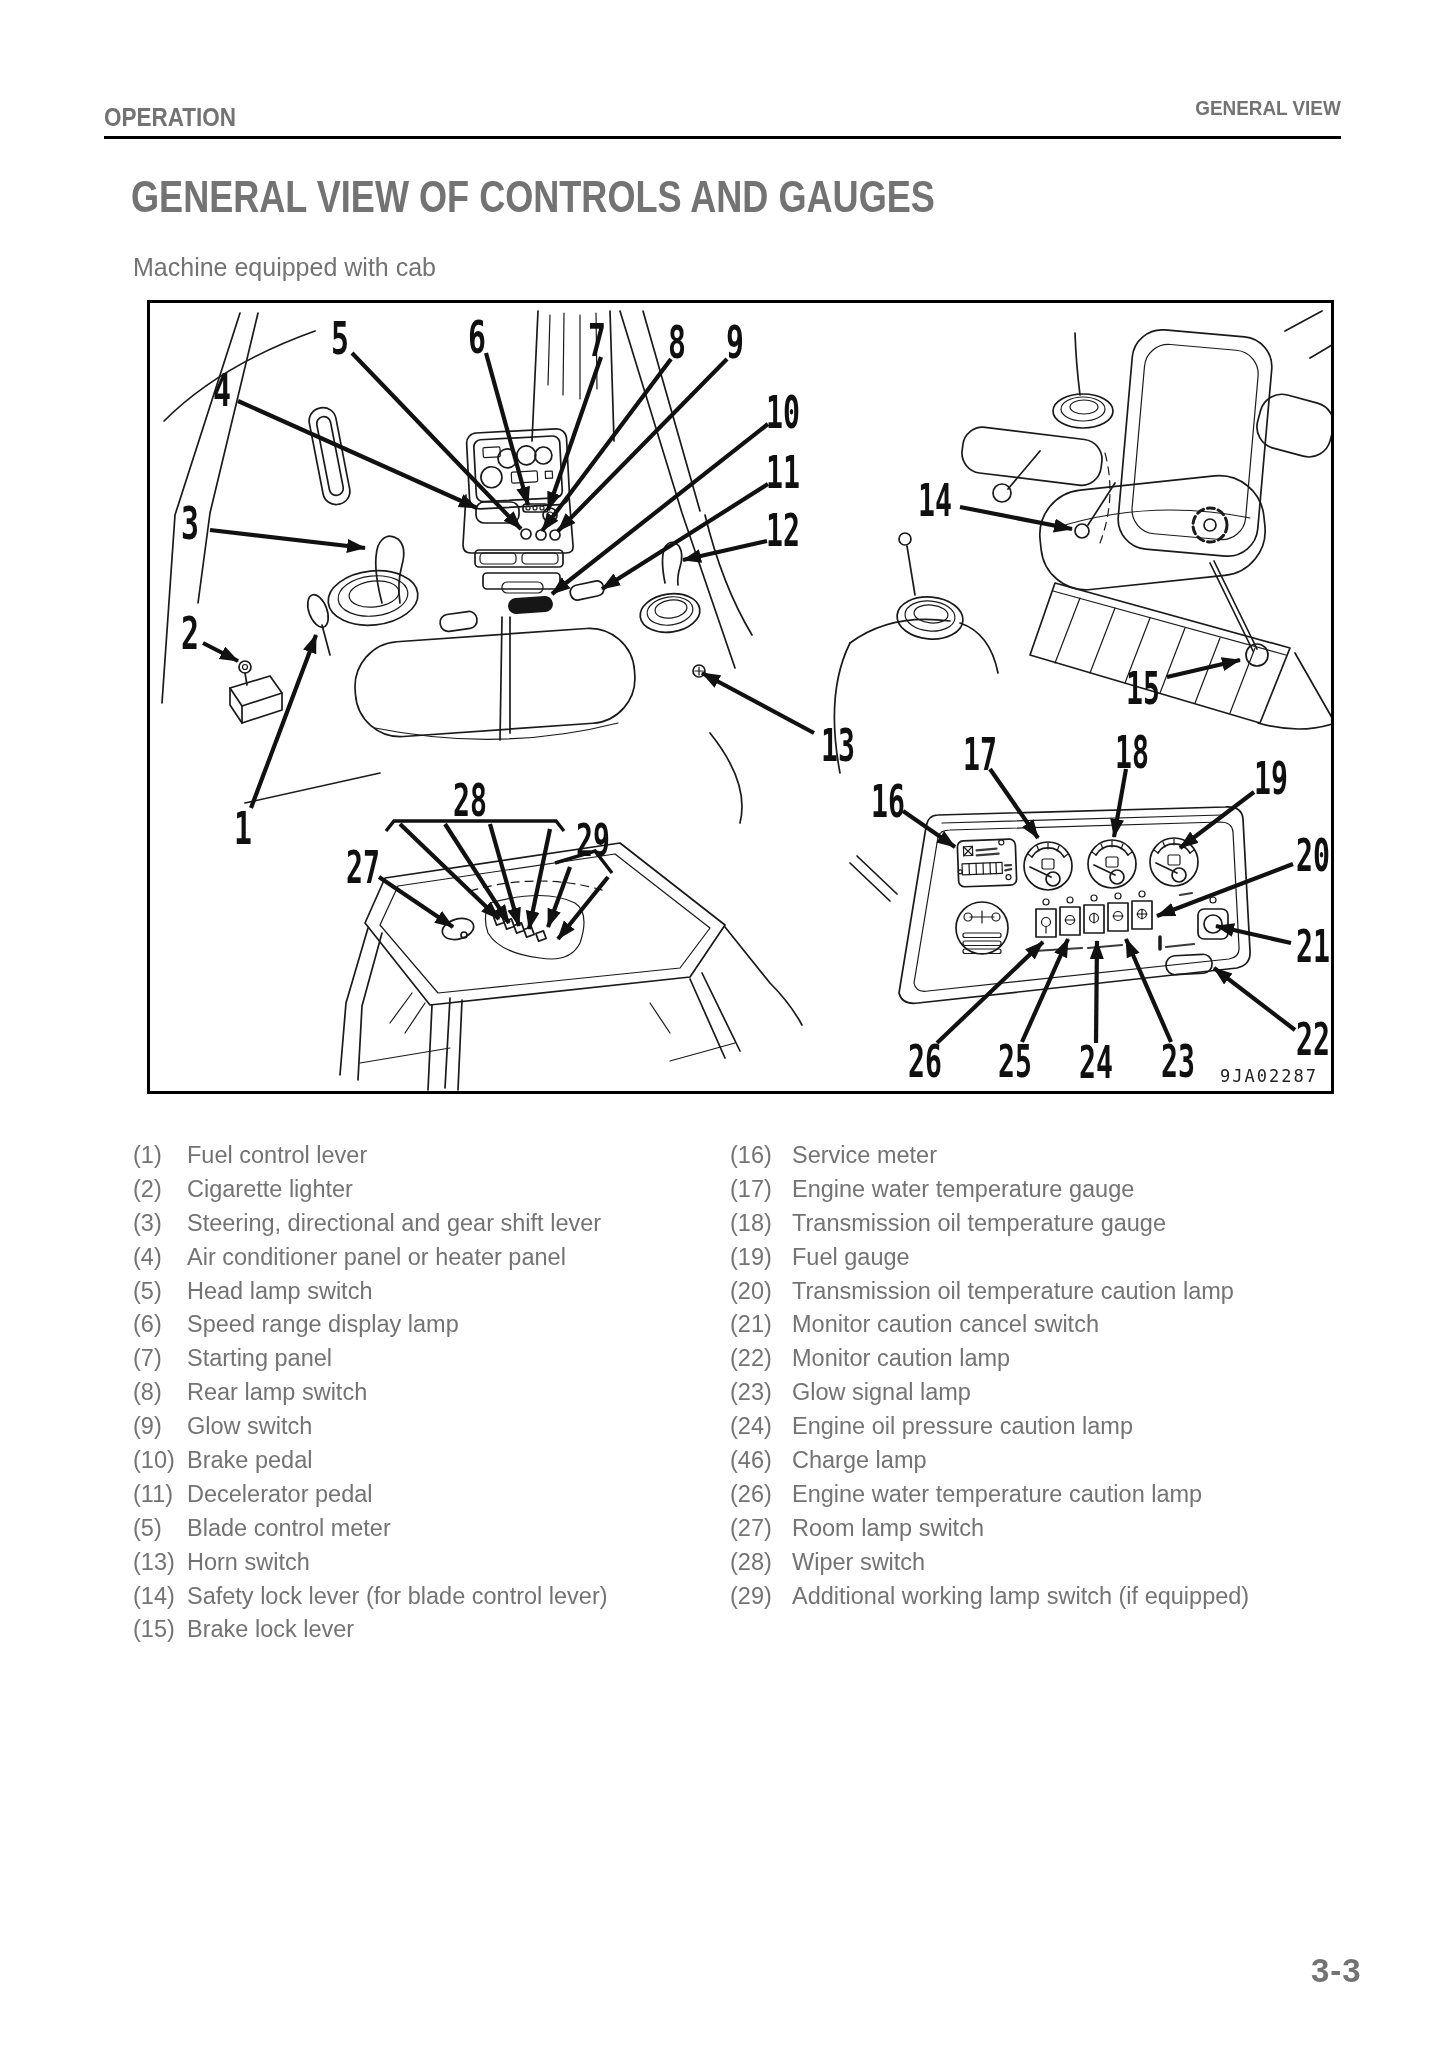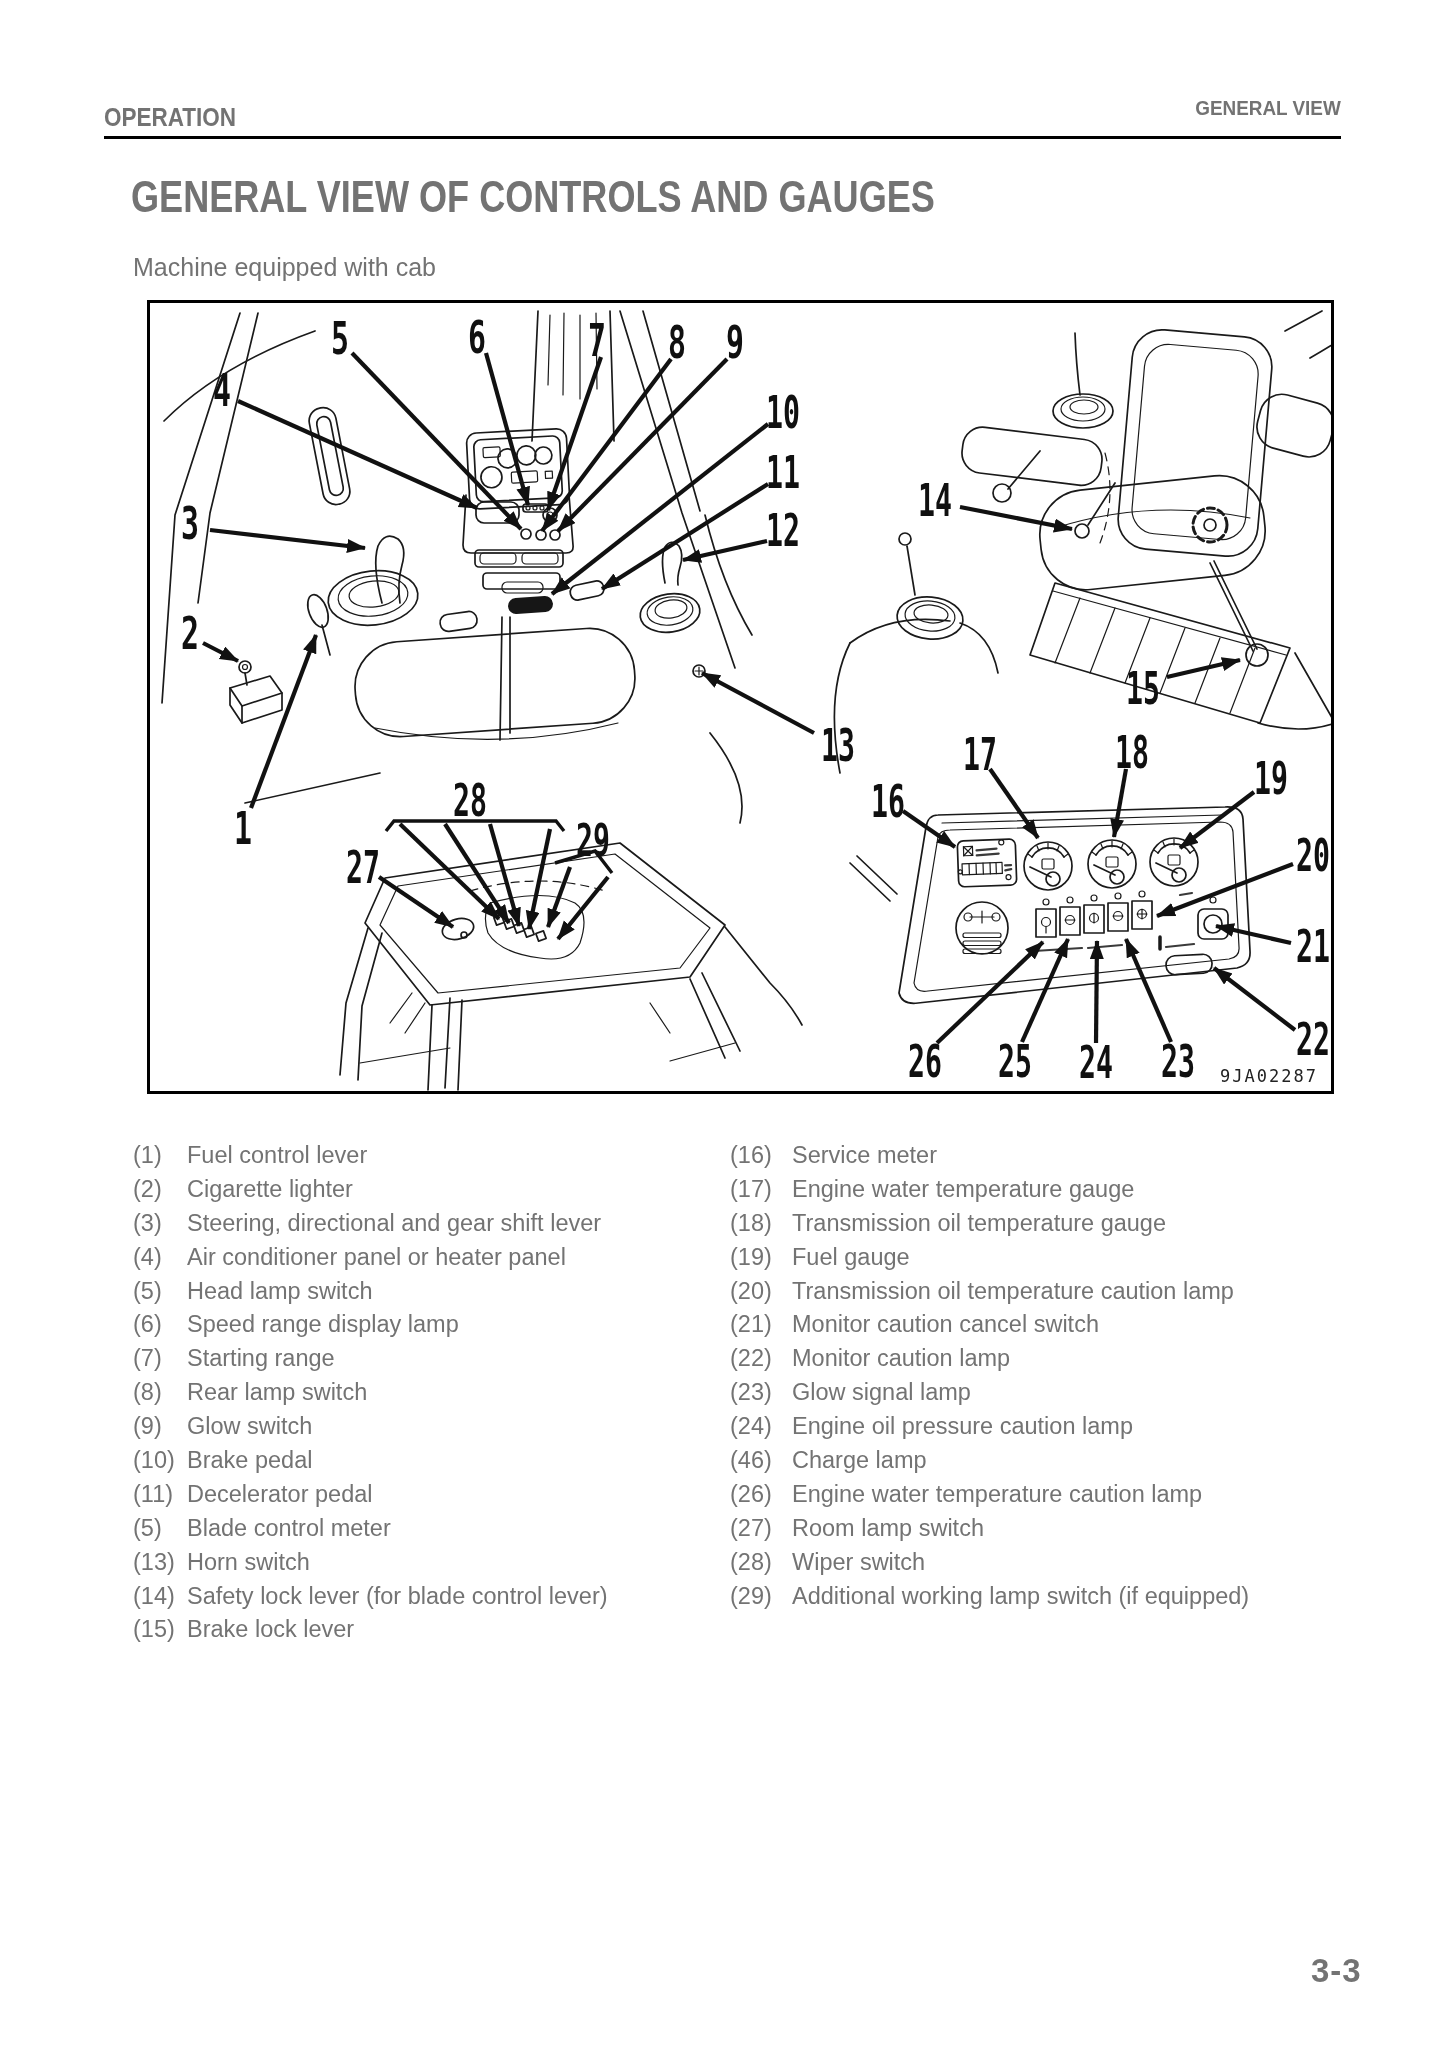--- a/index.html
+++ b/index.html
@@ -401,21 +401,21 @@
       <div class="legend-row">
         <span class="lnum">(5)</span>
         <span class="llab">Head lamp switch</span>
       </div>
       <div class="legend-row">
         <span class="lnum">(6)</span>
         <span class="llab">Speed range display lamp</span>
       </div>
       <div class="legend-row">
         <span class="lnum">(7)</span>
-        <span class="llab">Starting range</span>
+        <span class="llab">Starting panel</span>
       </div>
       <div class="legend-row">
         <span class="lnum">(8)</span>
         <span class="llab">Rear lamp switch</span>
       </div>
       <div class="legend-row">
         <span class="lnum">(9)</span>
         <span class="llab">Glow switch</span>
       </div>
       <div class="legend-row">

